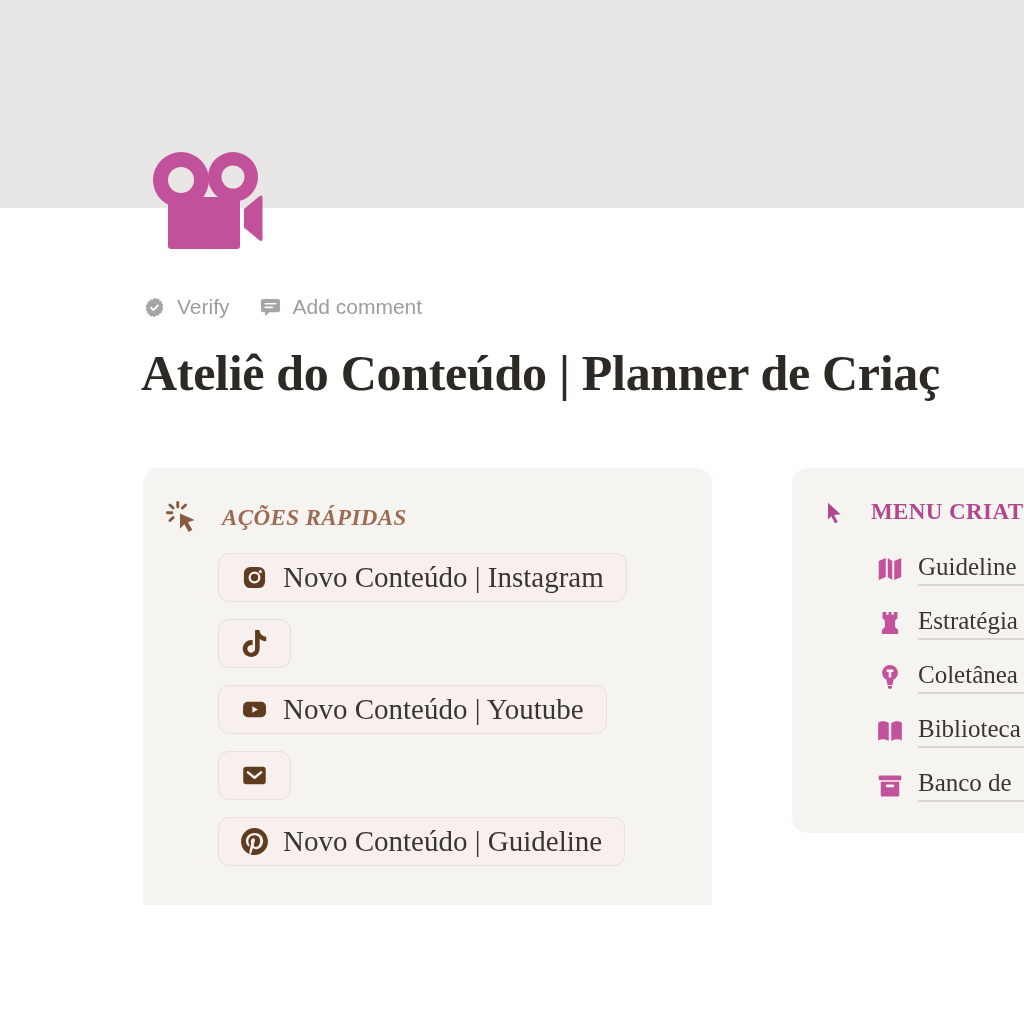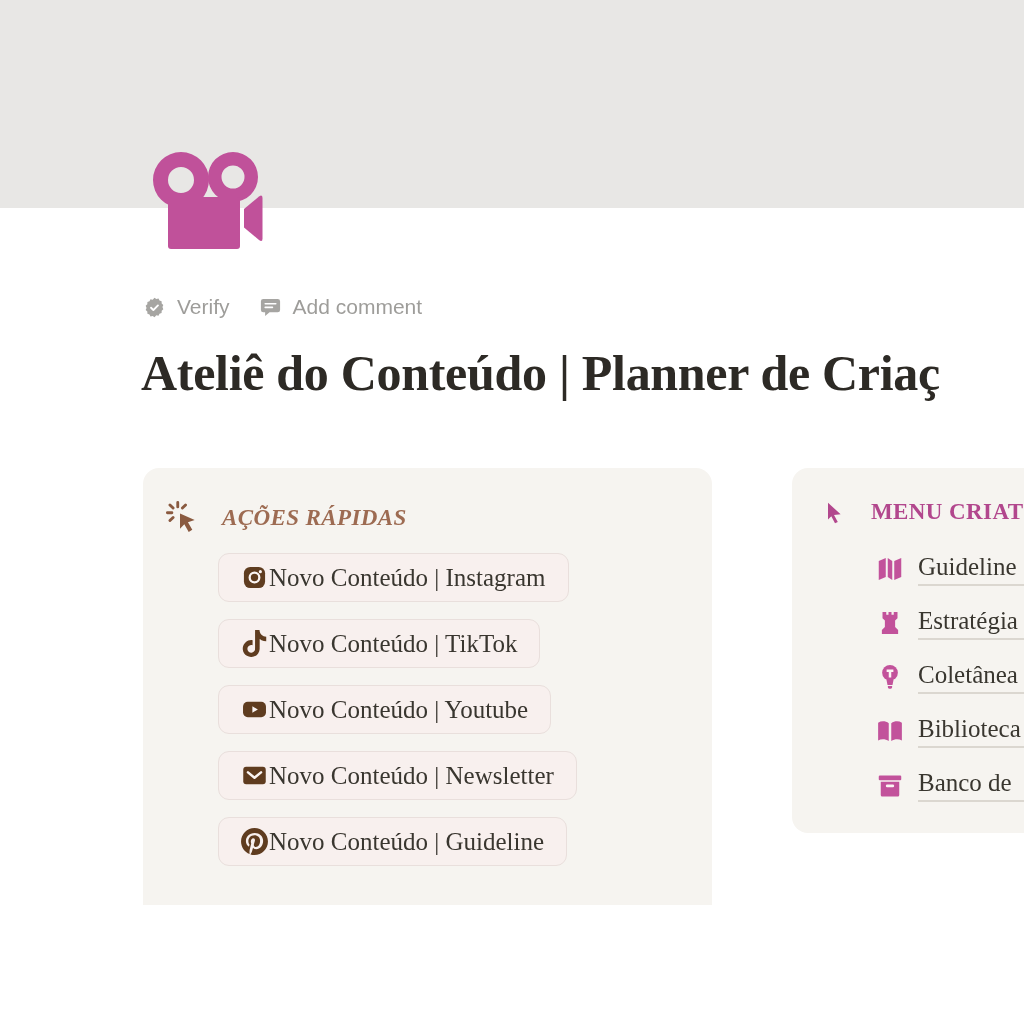--- a/index.html
+++ b/index.html
@@ -52,27 +52,27 @@
 
   .card-heading { font-size: 23px; font-weight: 700; letter-spacing: 0.4px; white-space: nowrap; }
   .heading-brown { color: var(--quick-actions-accent, #9D6B52); }
   .heading-pink  { color: var(--creative-menu-accent, #B2478D); }
 
   .btn-col {
     display: flex; flex-direction: column; align-items: flex-start;
     gap: 17px; margin: 17px 0 0 75px;
   }
   .qa-btn {
-    display: inline-flex; align-items: center; gap: 1px;
+    display: inline-flex; align-items: center; gap: 15px;
     height: 49px; padding: 0 22px; cursor: pointer;
     background: var(--button-background, #F8F0EE);
     border: 1px solid var(--button-border, #E9DFDC);
     border-radius: 11px;
     font-family: "Liberation Serif", "DejaVu Serif", serif;
-    font-size: 25px; color: var(--body-text, #39362F);
+    font-size: 29px; color: var(--body-text, #39362F);
     white-space: nowrap;
   }
   .qa-icon { width: 27px; height: 27px; color: var(--quick-actions-icon-brown, #5F3C1F); flex: none; }
 
   .menu-list { list-style: none; margin: 17px 0 0 83px; }
   .menu-item {
     display: flex; align-items: center; gap: 13px;
     height: 54px; cursor: pointer;
   }
   .menu-icon { width: 30px; height: 30px; color: var(--creative-menu-icon-pink, #C2529B); flex: none; }
@@ -201,33 +201,31 @@
       <button class="qa-btn">
         <svg class="qa-icon">
             <use href="#instagram-icon"></use>
           </svg>
         <span>Novo Conteúdo | Instagram</span>
       </button>
       <button class="qa-btn">
         <svg class="qa-icon">
             <use href="#tiktok-icon"></use>
           </svg>
-        <span>Novo Conteúdo | TikTok</span>
       </button>
       <button class="qa-btn">
         <svg class="qa-icon">
             <use href="#youtube-icon"></use>
           </svg>
         <span>Novo Conteúdo | Youtube</span>
       </button>
       <button class="qa-btn">
         <svg class="qa-icon">
             <use href="#envelope-icon"></use>
           </svg>
-        <span>Novo Conteúdo | Newsletter</span>
       </button>
       <button class="qa-btn">
         <svg class="qa-icon">
             <use href="#pinterest-icon"></use>
           </svg>
         <span>Novo Conteúdo | Guideline</span>
       </button>
     </div>
   </section>
 

